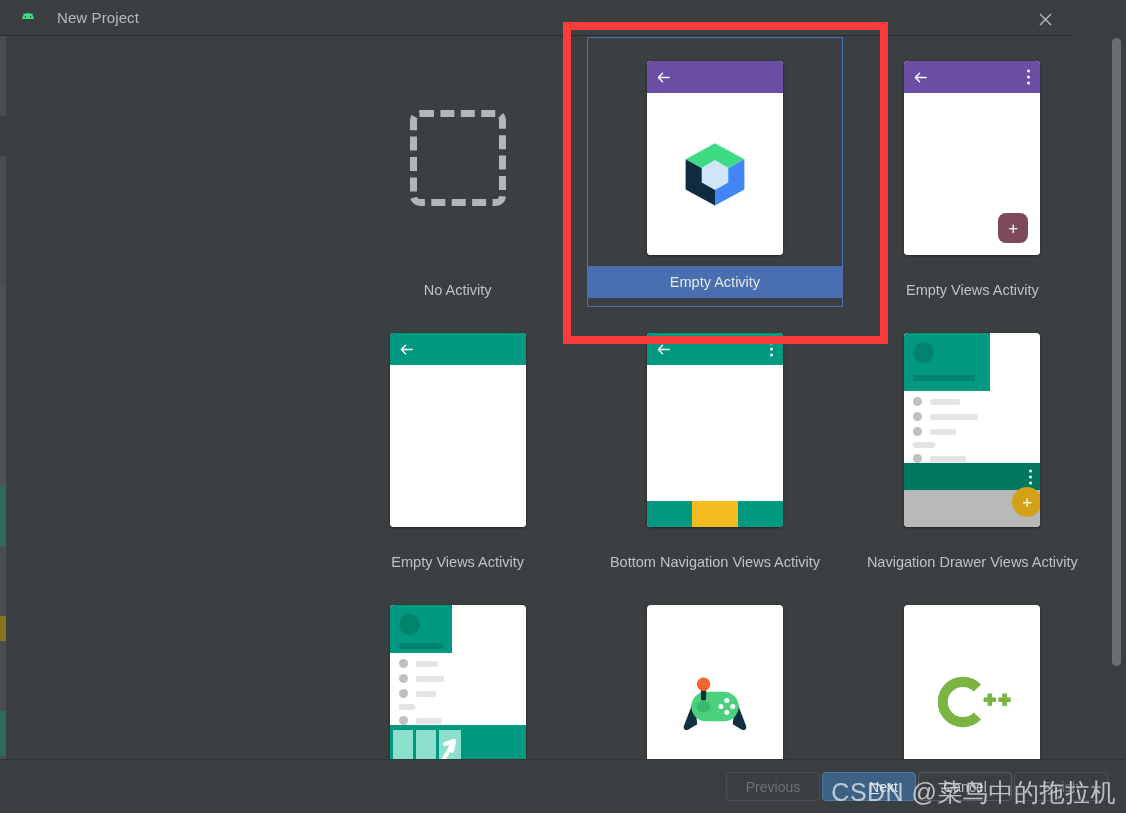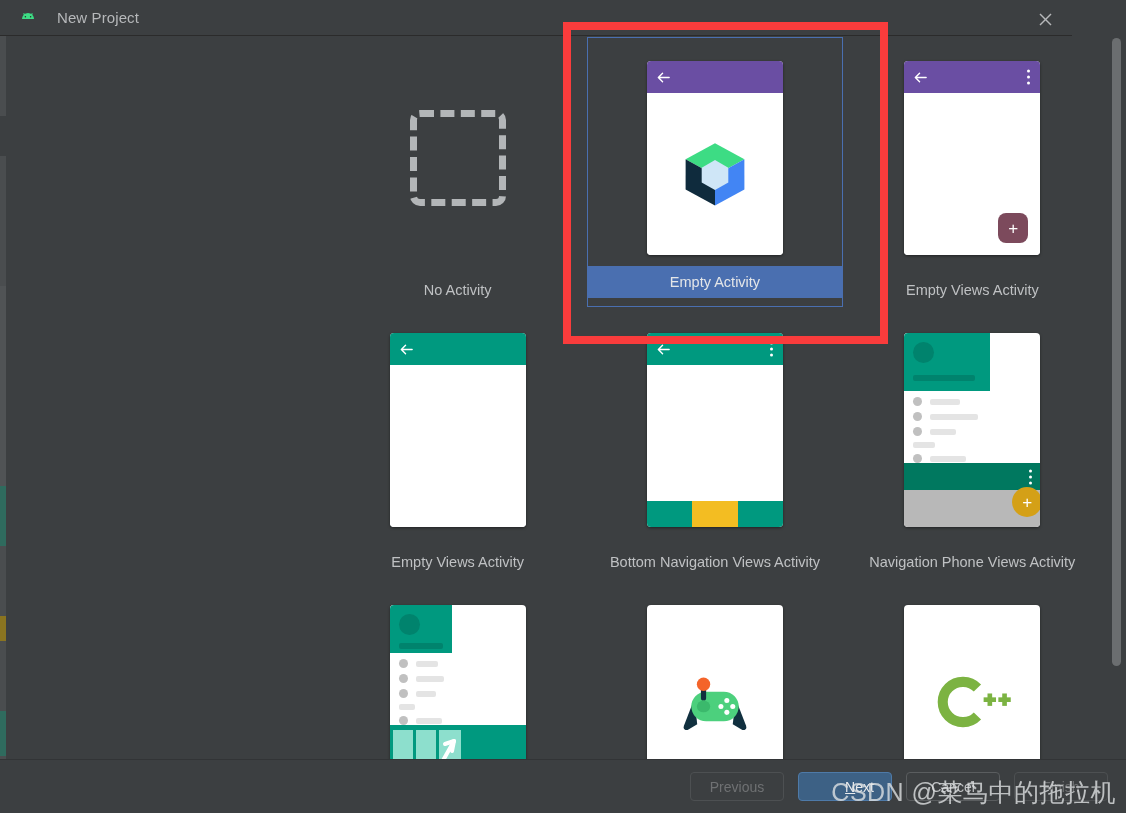--- a/index.html
+++ b/index.html
@@ -189,21 +189,21 @@
     cursor: pointer;
   }
 
   
   .btnbar {
     position: absolute; left: 0; bottom: 0;
     width: 1126px; height: 54px;
     background: #3c3f41;
     border-top: 1px solid #323436;
     display: flex; align-items: center; justify-content: flex-end;
-    padding-right: 18px; gap: 14px;
+    padding-right: 18px; gap: 2px;
   }
   .btn {
     min-width: 94px; height: 29px;
     border-radius: 4px;
     display: flex; align-items: center; justify-content: center;
     font-size: 14px;
     border: 1px solid #5a5d5f;
     background: #3c3f41; color: #bfc1c3;
     cursor: pointer; padding: 0 14px;
   }
@@ -389,21 +389,21 @@
                 <span class="ab-dots" style="right:8px">
                     <i></i>
                     <i></i>
                     <i></i>
                   </span>
               </div>
               <div class="fab amber">+</div>
             </div>
           </div>
         </div>
-        <div class="cap">Navigation Phone Views Activity</div>
+        <div class="cap">Navigation Drawer Views Activity</div>
       </div>
 
       <div class="cell">
         <div class="thumb-wrap">
           <div class="phone resp-phone">
             <div class="drawer-left" style="width:62px">
               <div class="drawer-hdr" style="height:48px">
                 <div class="av"></div>
                 <div class="ln" style="width:44px;margin-top:8px"></div>
               </div>

